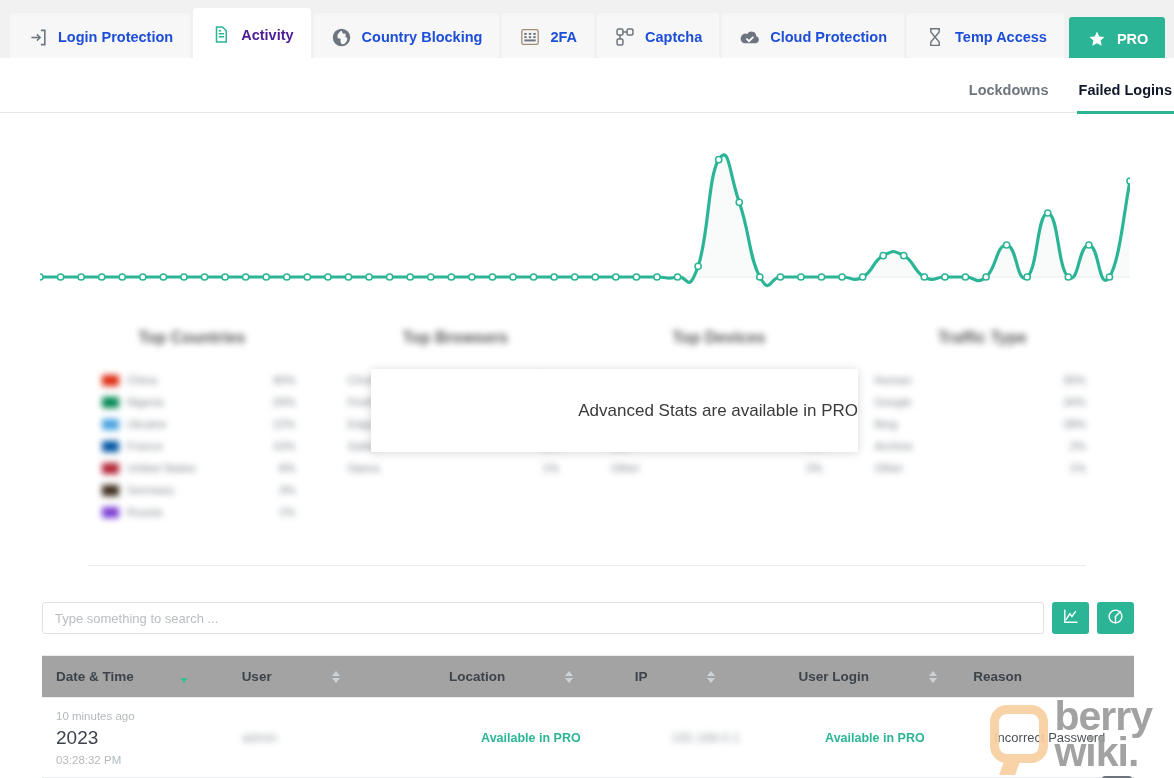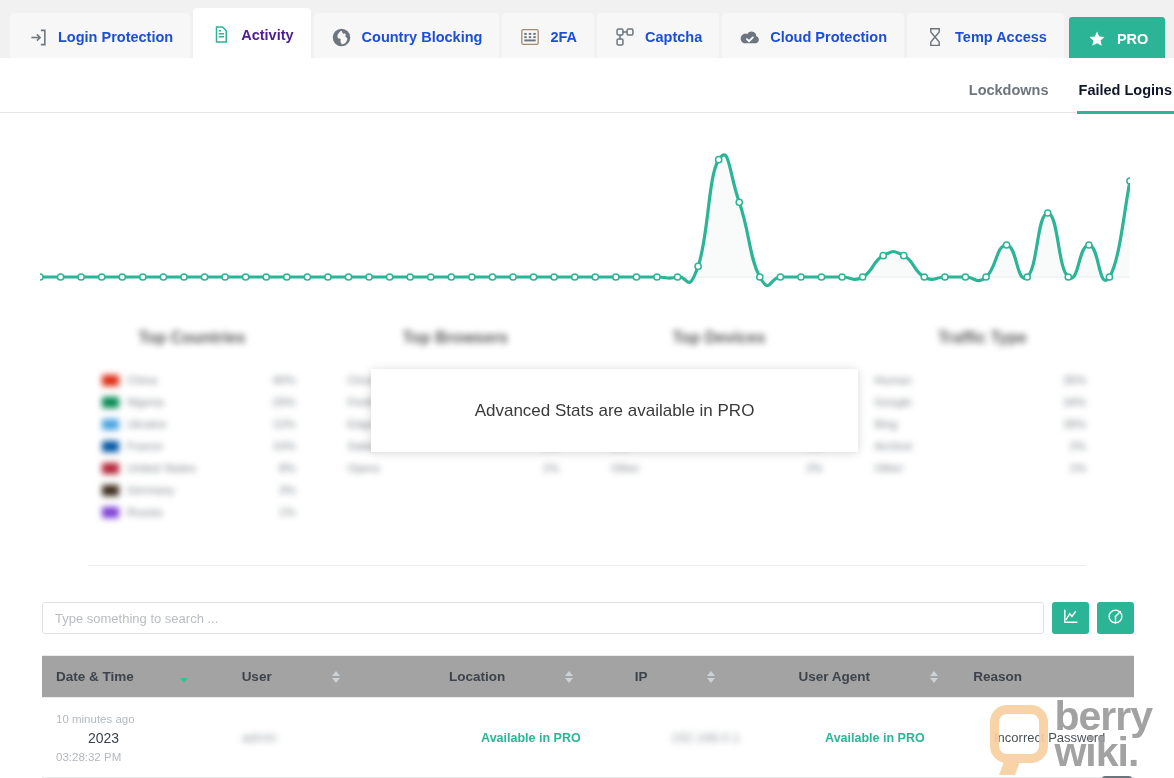--- a/index.html
+++ b/index.html
@@ -125,21 +125,21 @@
   .statcol.nopad .stat-row { padding-left: 14px; }
 
   .pro-overlay {
     position: absolute;
     left: 371px; top: 40px;
     width: 487px; height: 83px;
     background: #ffffff;
     box-shadow: 0 1px 9px rgba(0,0,0,0.16);
     display: flex;
     align-items: center;
-    justify-content: center;
+    justify-content: flex-end;
     font-size: 17px;
     color: #3a3a3a;
   }
 
   .divider {
     margin: 42px 88px 0 88px;
     border-top: 1px solid #ececec;
   }
 
   
@@ -207,21 +207,21 @@
 
   tbody td {
     height: 80px;
     padding: 0 8px 0 14px;
     font-size: 13px;
     color: #4a5157;
     vertical-align: middle;
     border-bottom: 1px solid #e9ebed;
   }
   .dt-ago { font-size: 11.5px; color: #b4b9be; margin-bottom: 5px; }
-  .dt-date { font-size: 14px; color: #3c434a; margin-bottom: 5px; margin-left: 32px; }
+  .dt-date { font-size: 19px; color: #3c434a; margin-bottom: 5px; }
   .dt-time { font-size: 11.5px; color: #b4b9be; }
   .pro-link { color: #2bb596; font-weight: bold; font-size: 12.5px; }
   .blurcell {
     filter: blur(3.4px);
     -webkit-filter: blur(3.4px);
     color: #9aa0a6;
     font-size: 13px;
     user-select: none;
   }
   .c-center { text-align: center; }
@@ -606,21 +606,21 @@
             <div class="thin">
               <span class="lbl">IP</span>
               <span class="sorter">
                   <i class="up"></i>
                   <i class="dn"></i>
                 </span>
             </div>
           </th>
           <th style="width:16%">
             <div class="thin">
-              <span class="lbl">User Agent</span>
+              <span class="lbl">User Login</span>
               <span class="sorter">
                   <i class="up"></i>
                   <i class="dn"></i>
                 </span>
             </div>
           </th>
           <th style="width:16%">
             <div class="thin">
               <span class="lbl">Reason</span>
             </div>

